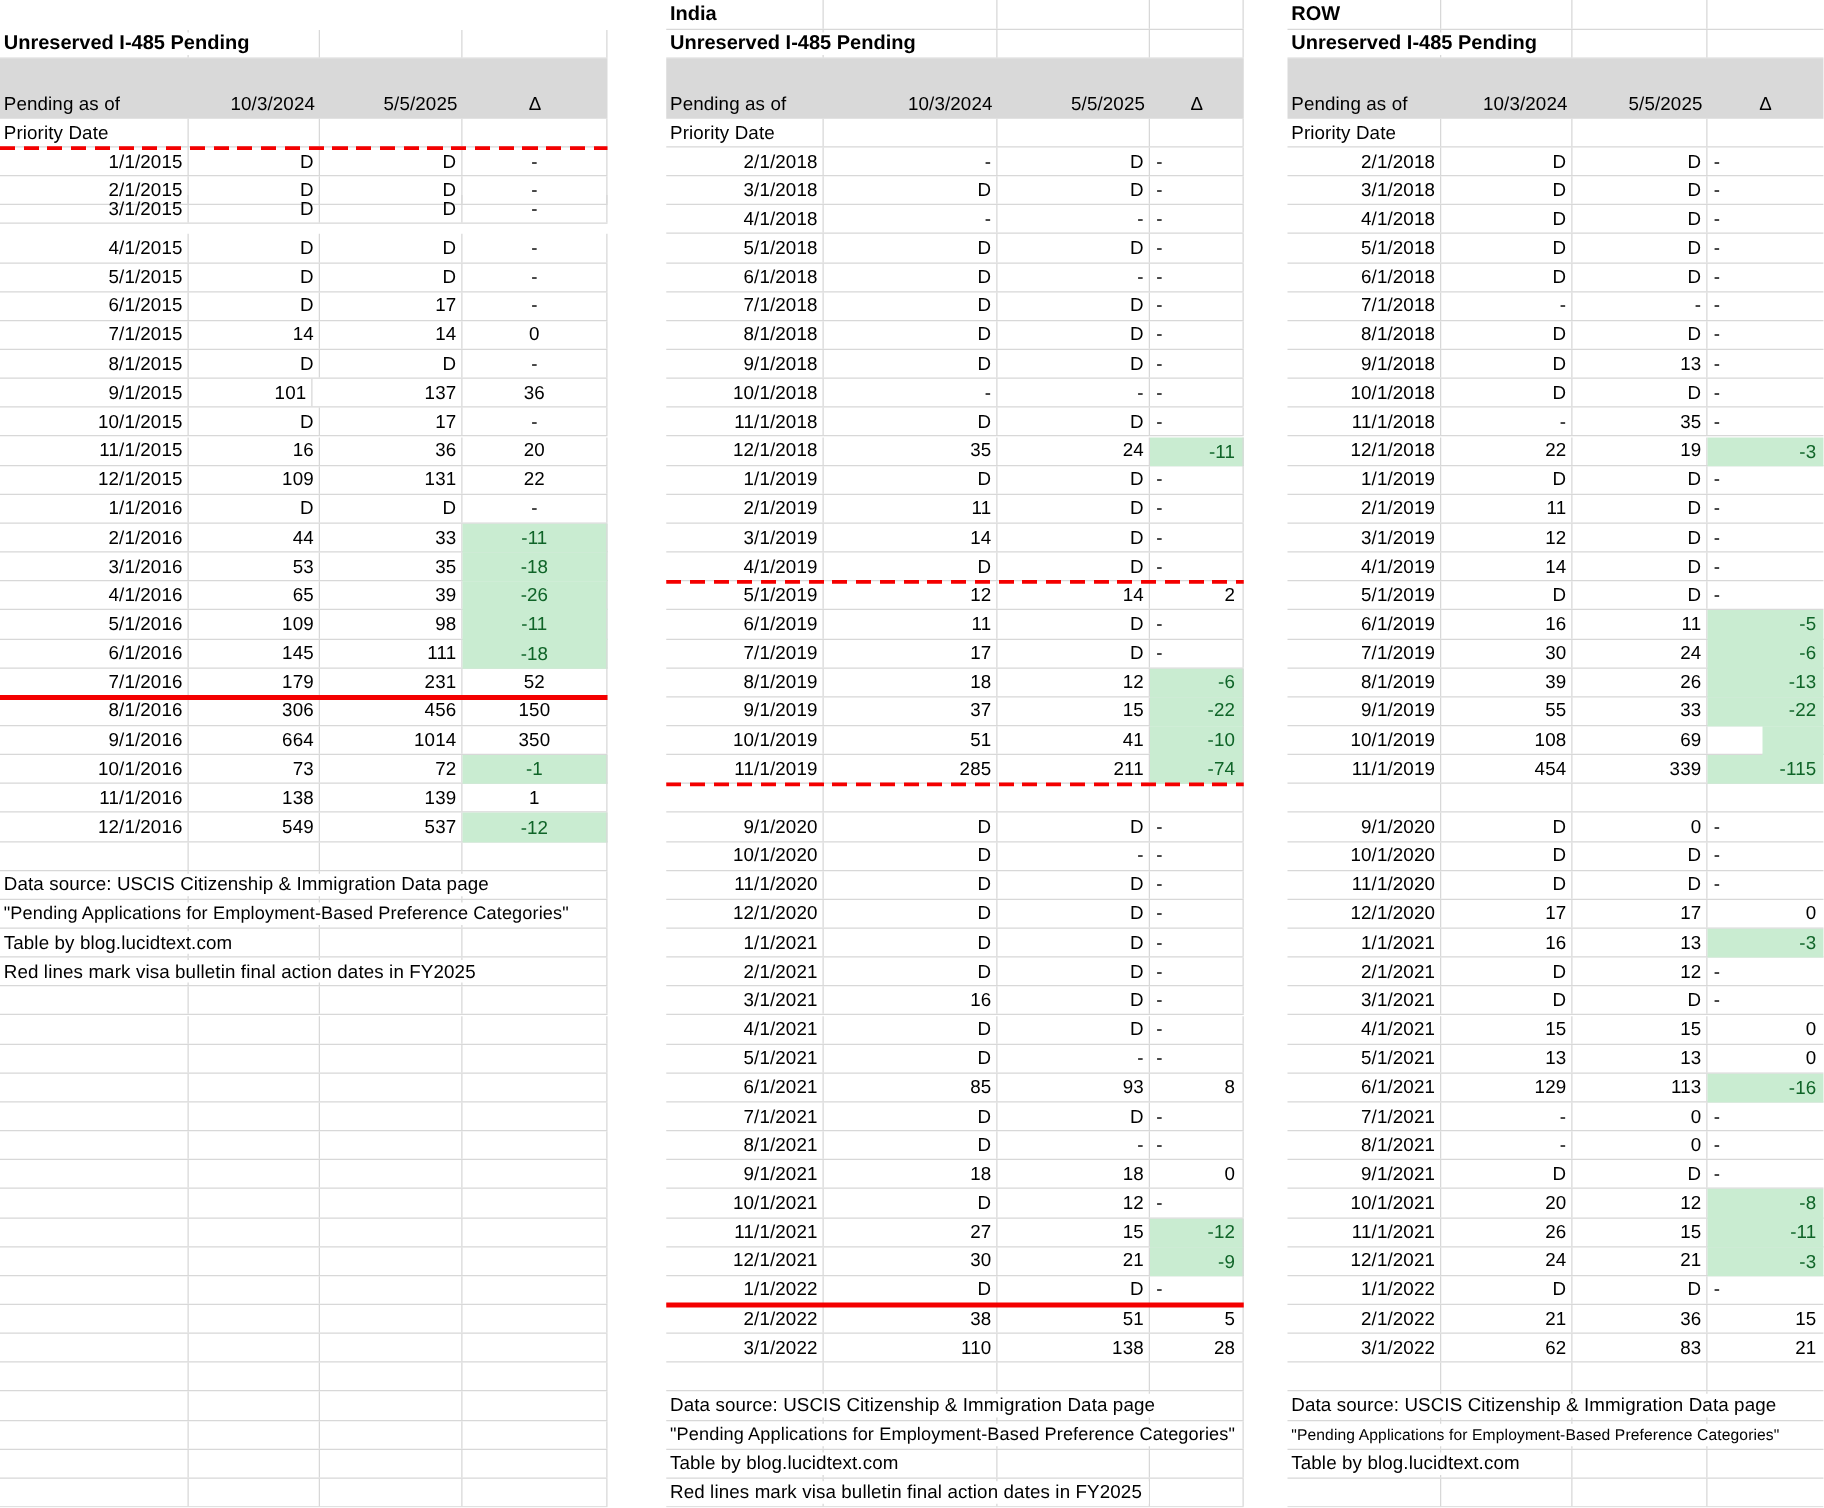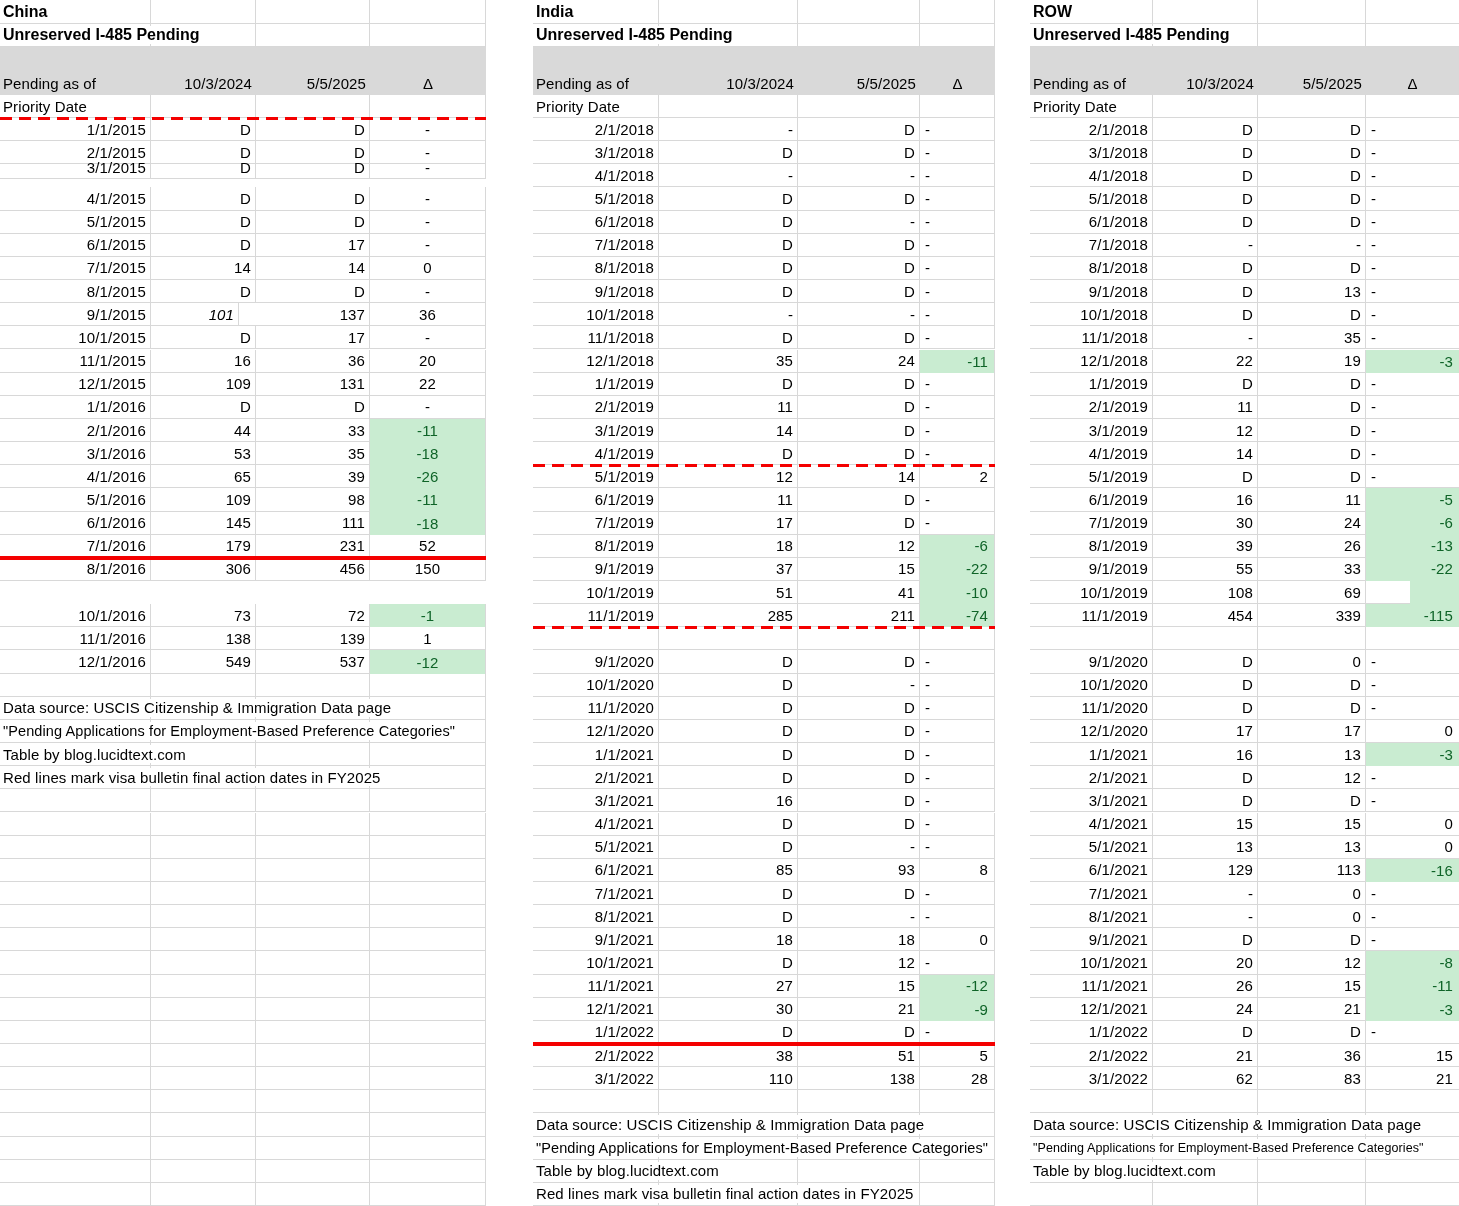--- a/index.html
+++ b/index.html
@@ -34,27 +34,20 @@
   .redline.solid{height:4px;background:var(--red);}
   .redline.dashed{height:3px;background:repeating-linear-gradient(90deg,var(--red) 0 12px,transparent 12px 19px);}
   .tbl0 .fq,.tbl1 .fq{font-size:14.5px;}
   .tbl2 .fq{font-size:12.5px;}
 </style>
 </head>
 <body>
 
 <div id="canvas">
   <section class="tbl tbl0" style="left: 0px; width: 486px;">
-      <div class="trow" style="top: 0px; height: 24px;">
-        <div class="cell" style="left: 0px; width: 151px;"></div>
-        <div class="cell" style="left: 151px; width: 105px;"></div>
-        <div class="cell" style="left: 256px; width: 114px;"></div>
-        <div class="cell" style="left: 370px; width: 116px;"></div>
-        <span class="ovspan bold">China</span>
-      </div>
       <div class="trow" style="top: 24px; height: 23px;">
         <div class="cell" style="left: 0px; width: 151px;"></div>
         <div class="cell" style="left: 151px; width: 105px;"></div>
         <div class="cell" style="left: 256px; width: 114px;"></div>
         <div class="cell" style="left: 370px; width: 116px;"></div>
         <span class="ovspan bold">Unreserved I-485 Pending</span>
       </div>
       <div class="band" style="top: 47px; height: 48px;">
         <div class="bandcell" style="left: 0px; width: 151px; justify-content: flex-start; padding-left: 3px; padding-right: 0px;">Pending as of</div>
         <div class="bandcell" style="left: 151px; width: 105px; justify-content: flex-end; padding-left: 0px; padding-right: 4px;">10/3/2024</div>
@@ -110,21 +103,21 @@
         <div class="cell al-c" style="left: 370px; width: 116px;">0</div>
       </div>
       <div class="trow" style="top: 280.05px; height: 23.15px;">
         <div class="cell al-r" style="left: 0px; width: 151px;">8/1/2015</div>
         <div class="cell al-r" style="left: 151px; width: 105px;">D</div>
         <div class="cell al-r" style="left: 256px; width: 114px;">D</div>
         <div class="cell al-c" style="left: 370px; width: 116px;">-</div>
       </div>
       <div class="trow" style="top: 303.2px; height: 23.15px;">
         <div class="cell al-r" style="left: 0px; width: 151px;">9/1/2015</div>
-        <div class="cell al-r" style="left: 134px; width: 105px; font-style: italic;">101</div>
+        <div class="cell al-r" style="left: 145px; width: 105px;">101</div>
         <div class="cell al-r" style="left: 256px; width: 114px;">137</div>
         <div class="cell al-c" style="left: 370px; width: 116px;">36</div>
       </div>
       <div class="trow" style="top: 326.35px; height: 23.15px;">
         <div class="cell al-r" style="left: 0px; width: 151px;">10/1/2015</div>
         <div class="cell al-r" style="left: 151px; width: 105px;">D</div>
         <div class="cell al-r" style="left: 256px; width: 114px;">17</div>
         <div class="cell al-c" style="left: 370px; width: 116px;">-</div>
       </div>
       <div class="trow" style="top: 349.5px; height: 23.15px;">
@@ -179,20 +172,26 @@
         <div class="cell al-r" style="left: 0px; width: 151px;">7/1/2016</div>
         <div class="cell al-r" style="left: 151px; width: 105px;">179</div>
         <div class="cell al-r" style="left: 256px; width: 114px;">231</div>
         <div class="cell al-c" style="left: 370px; width: 116px;">52</div>
       </div>
       <div class="trow" style="top: 557.85px; height: 23.15px;">
         <div class="cell al-r" style="left: 0px; width: 151px;">8/1/2016</div>
         <div class="cell al-r" style="left: 151px; width: 105px;">306</div>
         <div class="cell al-r" style="left: 256px; width: 114px;">456</div>
         <div class="cell al-c" style="left: 370px; width: 116px;">150</div>
+      </div>
+      <div class="trow" style="top: 581px; height: 23.15px;">
+        <div class="cell al-r" style="left: 0px; width: 151px;">9/1/2016</div>
+        <div class="cell al-r" style="left: 151px; width: 105px;">664</div>
+        <div class="cell al-r" style="left: 256px; width: 114px;">1014</div>
+        <div class="cell al-c" style="left: 370px; width: 116px;">350</div>
       </div>
       <div class="trow" style="top: 604.15px; height: 23.15px; border-bottom-color: var(--grid);">
         <div class="cell al-r" style="left: 0px; width: 151px;">10/1/2016</div>
         <div class="cell al-r" style="left: 151px; width: 105px;">73</div>
         <div class="cell al-r" style="left: 256px; width: 114px;">72</div>
         <div class="cell al-c green" style="left: 370px; width: 116px; border-bottom: none; top: 0px; bottom: -1px;">-1</div>
       </div>
       <div class="trow" style="top: 627.3px; height: 23.15px;">
         <div class="cell al-r" style="left: 0px; width: 151px;">11/1/2016</div>
         <div class="cell al-r" style="left: 151px; width: 105px;">138</div>

